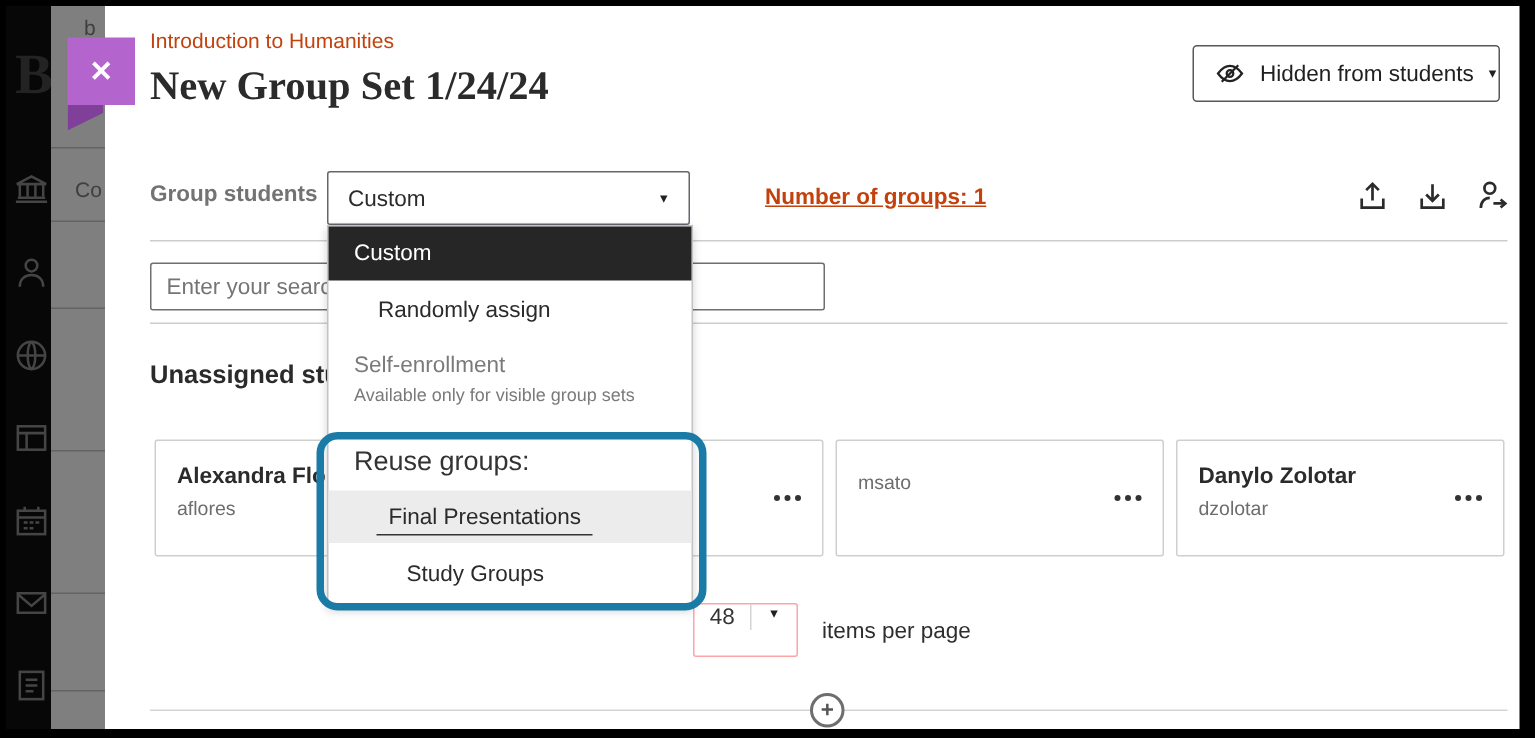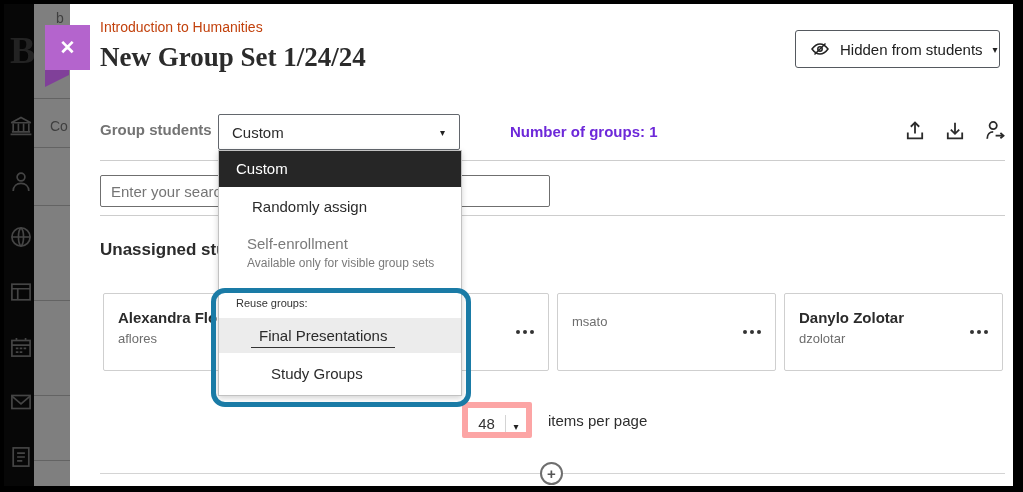--- a/index.html
+++ b/index.html
@@ -27,21 +27,21 @@
 
   .visibility-btn { position:absolute; left:725px; top:26px; width:205px; height:38px; border:1px solid #55595f; border-radius:3px; background:#fff; display:flex; align-items:center; padding:0 12px 0 14px; gap:10px; cursor:pointer; }
   .visibility-btn svg { width:20px; height:20px; stroke:#222; fill:none; stroke-width:1.5; flex:none; }
   .visibility-btn .lbl { font-size:15px; color:#202020; white-space:nowrap; }
   .caret { font-size:10px; color:#222; }
 
   
   .gs-label { position:absolute; left:30px; top:117px; font-size:15px; font-weight:bold; color:#737373; }
   .gs-select { position:absolute; left:148px; top:110px; width:242px; height:36px; border:1px solid #63676d; border-radius:2px; background:#fff; display:flex; align-items:center; justify-content:space-between; padding:0 14px 0 13px; cursor:pointer; }
   .gs-select .val { font-size:15px; color:#2b2b2b; }
-  .num-groups { position:absolute; left:440px; top:119px; font-size:15px; font-weight:bold; color:#6d28d9; }
+  .num-groups { position:absolute; left:440px; top:119px; font-size:15px; font-weight:bold; color:#c2410c;text-decoration:underline; }
   .tool-icons { position:absolute; left:832px; top:114px; display:flex; gap:14px; }
   .tool-icons .tib { width:26px; height:26px; background:none; border:none; cursor:pointer; padding:0; }
   .tool-icons svg { width:24px; height:24px; stroke:#2b2b2b; fill:none; stroke-width:1.5; }
 
   .divider { position:absolute; left:30px; width:905px; height:1px; background:#cdcdcd; }
   .div1 { top:156px; } .div2 { top:211px; }
 
   .search-input { position:absolute; left:30px; top:171px; width:450px; height:32px; border:1px solid #6f6f6f; border-radius:2px; padding:0 10px; font-size:15px; color:#333; font-family:"Liberation Sans",sans-serif; }
   .search-input::placeholder { color:#757575; }
 
@@ -49,37 +49,37 @@
 
   
   .cards { position:absolute; left:33px; top:289px; display:flex; gap:8px; }
   .card { width:219px; height:78px; border:1px solid #cfcfcf; border-radius:2px; background:#fff; position:relative; padding:15px 14px 0 14px; }
   .card .name { font-size:15px; font-weight:bold; color:#2b2b2b; white-space:nowrap; overflow:hidden; }
   .card .uname { font-size:13px; color:#6d6d6d; margin-top:5px; }
   .dots { position:absolute; right:14px; top:36px; display:flex; gap:3px; cursor:pointer; }
   .dots i { width:4px; height:4px; border-radius:50%; background:#333; }
 
   
-  .page-size { position:absolute; left:392px; top:398px; width:70px; height:36px; border:6px solid #fca5a5; border-radius:2px; background:#fff; display:flex; align-items:flex-end; cursor:pointer; }
+  .page-size { position:absolute; left:392px; top:398px; width:70px; height:36px; border:1px solid #fca5a5; border-radius:2px; background:#fff; display:flex; align-items:flex-start; cursor:pointer; }
   .page-size .num { width:38px; display:flex; align-items:center; justify-content:center; font-size:15px; color:#333; border-right:1px solid #d4d4d4; }
   .page-size .car { flex:1; display:flex; align-items:center; justify-content:center; }
   .items-label { position:absolute; left:478px; top:408px; font-size:15px; color:#2e2e2e; }
 
   
   .add-line { position:absolute; left:30px; top:469px; width:905px; height:1px; background:#d4d4d4; }
   .add-btn { position:absolute; left:470px; top:458px; width:23px; height:23px; border:2px solid #6e6e6e; border-radius:50%; background:#fff; color:#555; font-size:15px; line-height:19px; text-align:center; font-weight:bold; cursor:pointer; }
 
   
   .menu { position:absolute; left:148px; top:146px; width:244px; background:#fff; border:1px solid #c2c2c2; box-shadow:0 2px 6px rgba(0,0,0,0.18); z-index:40; }
   .mi { font-size:15px; color:#2b2b2b; cursor:pointer; }
   .mi-selected { height:36px; line-height:36px; background:#262626; color:#fff; padding-left:17px; }
   .mi-random { height:40px; line-height:40px; padding-left:33px; }
-  .mi-self { padding:8px 0 0 28px; color:#7a7a7a; cursor:default; }
+  .mi-self { padding:8px 0 0 17px; color:#7a7a7a; cursor:default; }
   .mi-self .sub { font-size:12px; color:#7a7a7a; margin-top:3px; line-height:16px; }
-  .reuse-label { margin:26px 0 0 17px; font-size:11px; color:#333; }
+  .reuse-label { margin:26px 0 0 17px; font-size:18px; color:#333; }
   .mi-final { margin-top:9px; height:35px; line-height:35px; background:#ececec; padding-left:40px; }
   .mi-final .ul { border-bottom:1px solid #333; padding:0 8px 3px 8px; margin-left:-8px; }
   .mi-study { height:42px; line-height:42px; padding-left:52px; }
 
   
   .ring { position:absolute; left:141px; top:284px; width:260px; height:119px; border:5px solid #1a7ba6; border-radius:14px; z-index:50; pointer-events:none; }
 </style>
 </head>
 <body>
 

